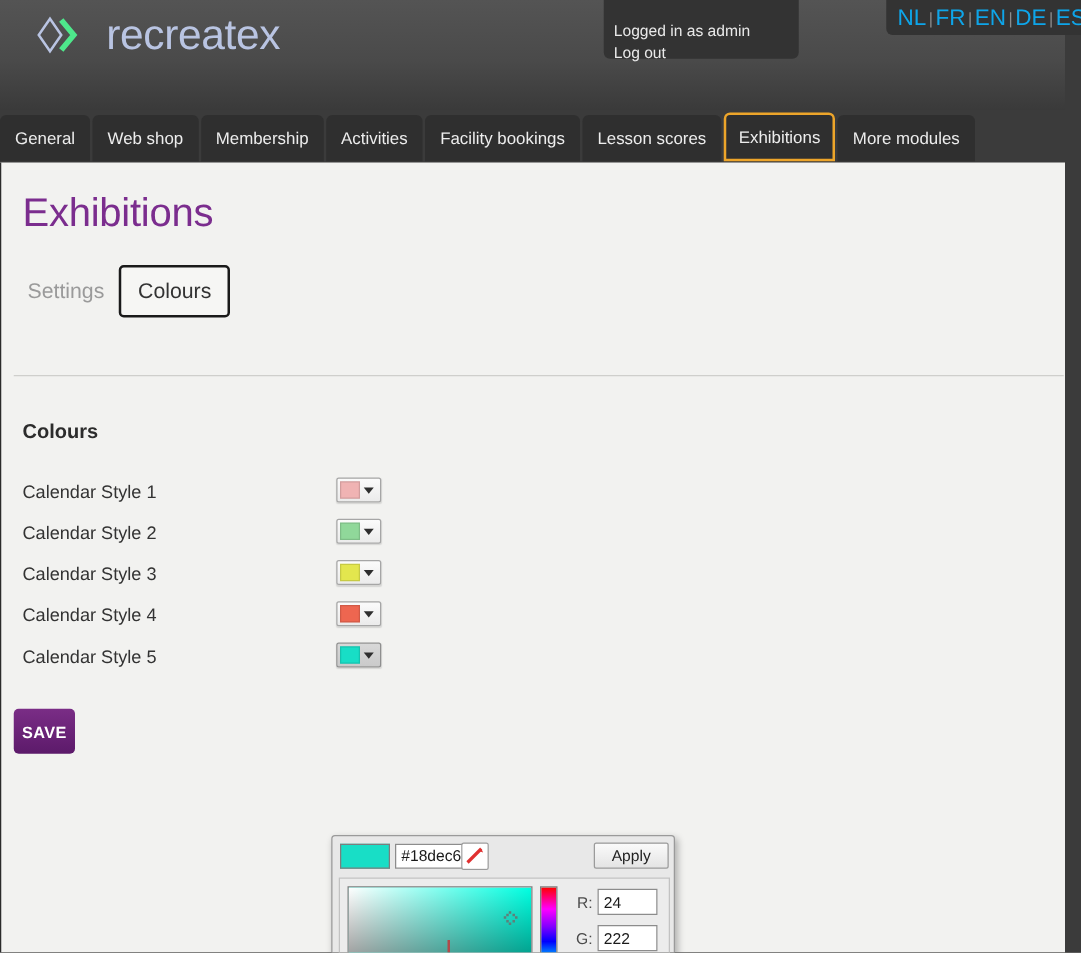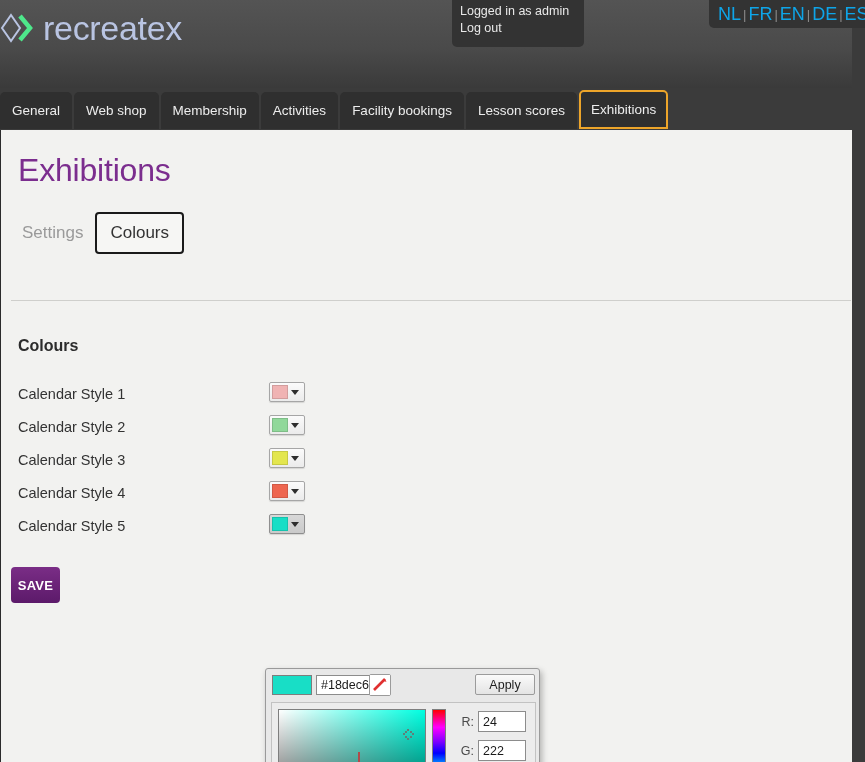--- a/index.html
+++ b/index.html
@@ -20,45 +20,45 @@
   
   .topbar {
     position: absolute;
     left: 0; top: 0;
     width: 852px; height: 88px;
     background: linear-gradient(180deg, #545454 0%, #4a4a4a 55%, #3a3a3a 100%);
   }
 
   .logo {
     position: absolute;
-    left: 0; top: 11px;
-    display: flex; align-items: center; gap: 9px;
+    left: 29px; top: 11px;
+    display: flex; align-items: center; gap: 22px;
     user-select: none;
   }
   .logo-mark {
     width: 34px; height: 34px;
     position: relative;
     flex: 0 0 auto;
   }
   .logo-text {
     font-size: 34px;
     font-weight: 400;
     letter-spacing: -0.3px;
     color: #b9c4e2;
     line-height: 1;
   }
 
   .userbox {
     position: absolute;
-    left: 452px; top: 0;
-    width: 132px; height: 47px;
+    left: 483px; top: 0;
+    width: 156px; height: 47px;
     background: #333333;
     border-bottom-left-radius: 5px;
     border-bottom-right-radius: 5px;
-    padding: 3px 0 0 8px;
+    padding: 17px 0 0 8px;
   }
   .userbox div {
     color: #e9e9e9;
     font-size: 12.5px;
     line-height: 17px;
     white-space: nowrap;
   }
   .userbox .logout { cursor: pointer; }
 
   .langbox {
@@ -401,20 +401,21 @@
 
   <div class="navbar">
     <div class="navtabs" id="navtabs">
         <div class="navtab">General</div>
         <div class="navtab">Web shop</div>
         <div class="navtab">Membership</div>
         <div class="navtab">Activities</div>
         <div class="navtab">Facility bookings</div>
         <div class="navtab">Lesson scores</div>
         <div class="navtab active">Exhibitions</div>
+        <div class="navtab">More modules</div>
       </div>
   </div>
 
   <div class="content">
 
     <div class="page-title">Exhibitions</div>
 
     <div class="subtabs" id="subtabs">
         <div class="subtab">Settings</div>
         <div class="subtab focused">Colours</div>

